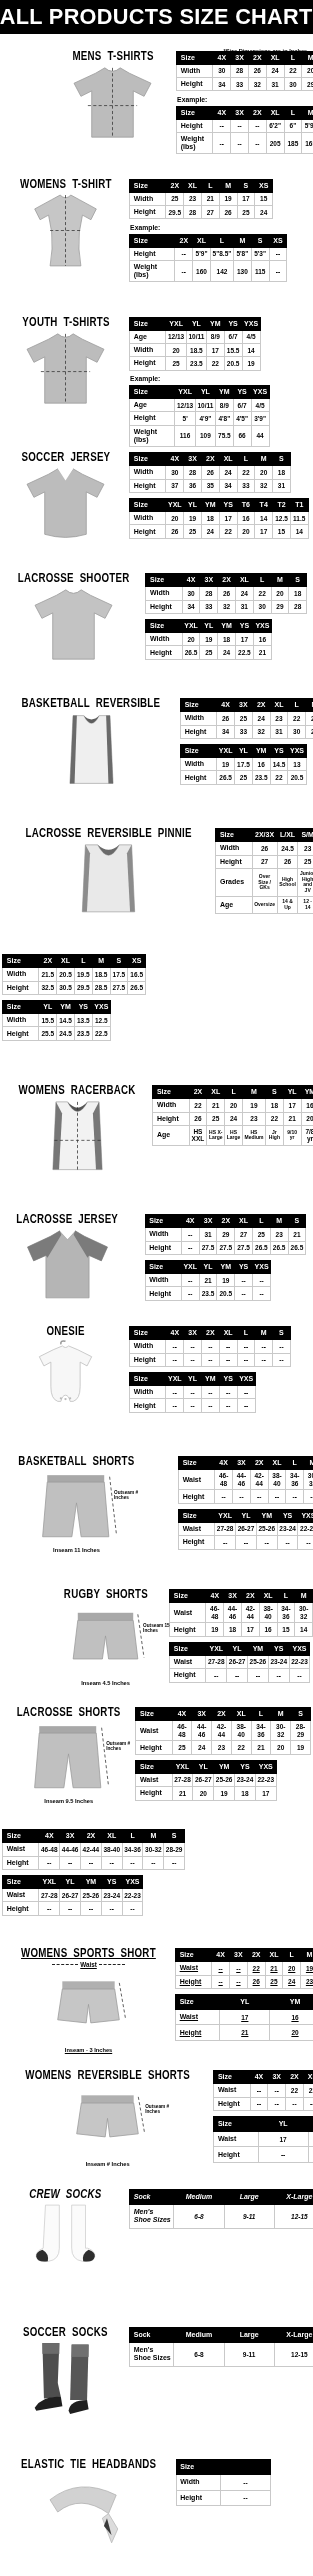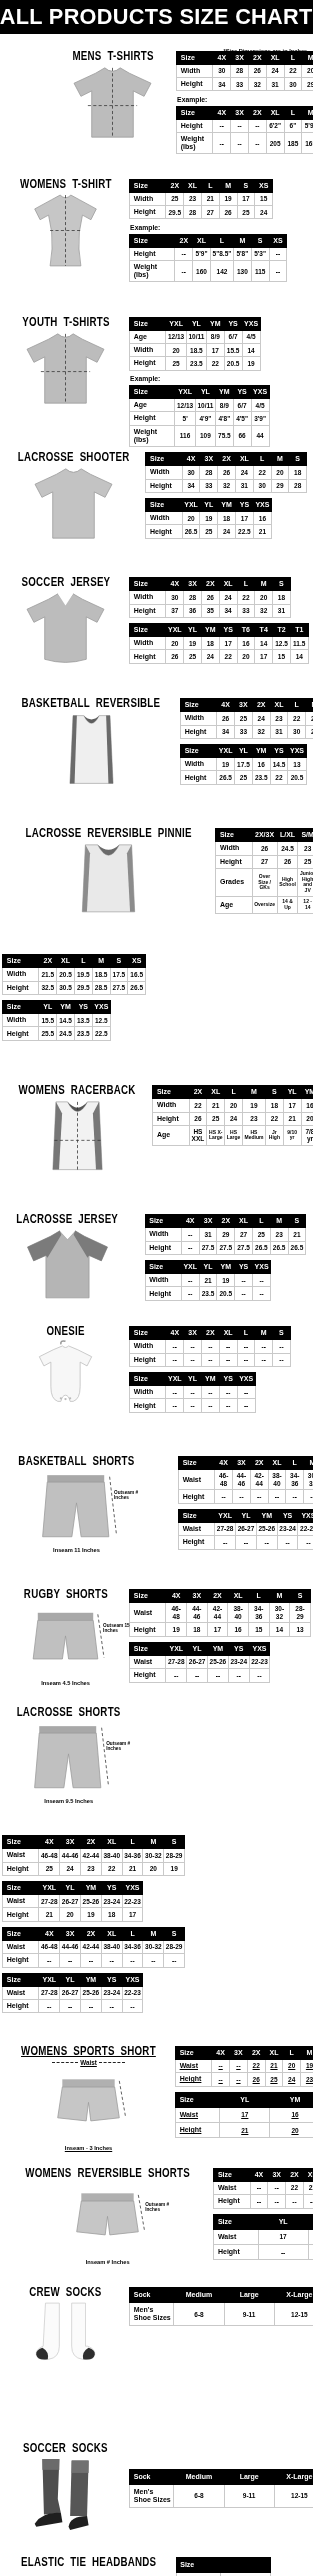--- a/index.html
+++ b/index.html
@@ -297,98 +297,20 @@
                 <td>116</td>
                 <td>109</td>
                 <td>75.5</td>
                 <td>66</td>
                 <td>44</td>
               </tr>
             </tbody>
           </table>
         </div>
       </section>
-      <section class="product-section" style="min-height: 125px;">
-        <div class="left">
-          <h2 class="sec-title">LACROSSE SHOOTER</h2>
-          <div class="image-wrap">
-            <div class="product-image"><svg viewBox="0 0 120 100">
-                <path d="M38 12 L50 5 Q60 14 70 5 L82 12 L110 25 L101 42 L87 35 L87 95 L33 95 L33 35 L19 42 L10 25 Z" fill="#c3c3c3" stroke="#9a9a9a"></path>
-              </svg></div>
-          </div>
-        </div>
-        <div class="right">
-          <table class="size-table">
-            <thead>
-              <tr>
-                <th>Size</th>
-                <th>4X</th>
-                <th>3X</th>
-                <th>2X</th>
-                <th>XL</th>
-                <th>L</th>
-                <th>M</th>
-                <th>S</th>
-              </tr>
-            </thead>
-            <tbody>
-              <tr>
-                <th class="rowlabel">Width</th>
-                <td>30</td>
-                <td>28</td>
-                <td>26</td>
-                <td>24</td>
-                <td>22</td>
-                <td>20</td>
-                <td>18</td>
-              </tr>
-              <tr>
-                <th class="rowlabel">Height</th>
-                <td>34</td>
-                <td>33</td>
-                <td>32</td>
-                <td>31</td>
-                <td>30</td>
-                <td>29</td>
-                <td>28</td>
-              </tr>
-            </tbody>
-          </table>
-          <table class="size-table">
-            <thead>
-              <tr>
-                <th>Size</th>
-                <th>YXL</th>
-                <th>YL</th>
-                <th>YM</th>
-                <th>YS</th>
-                <th>YXS</th>
-              </tr>
-            </thead>
-            <tbody>
-              <tr>
-                <th class="rowlabel">Width</th>
-                <td>20</td>
-                <td>19</td>
-                <td>18</td>
-                <td>17</td>
-                <td>16</td>
-              </tr>
-              <tr>
-                <th class="rowlabel">Height</th>
-                <td>26.5</td>
-                <td>25</td>
-                <td>24</td>
-                <td>22.5</td>
-                <td>21</td>
-              </tr>
-            </tbody>
-          </table>
-        </div>
-      </section>
       <section class="product-section" style="min-height: 121px;">
         <div class="left">
           <h2 class="sec-title">SOCCER JERSEY</h2>
           <div class="image-wrap">
             <div class="product-image"><svg viewBox="0 0 120 100">
                 <path d="M38 12 L50 5 L60 18 L70 5 L82 12 L110 25 L101 42 L87 35 L87 90 Q60 98 33 90 L33 35 L19 42 L10 25 Z" fill="#bcbcbc" stroke="#9a9a9a"></path>
                 <path d="M50 5 L60 20 L70 5 L64 5 L60 12 L56 5 Z" fill="#fff"></path>
               </svg></div>
           </div>
         </div>
@@ -463,20 +385,98 @@
                 <td>22</td>
                 <td>20</td>
                 <td>17</td>
                 <td>15</td>
                 <td>14</td>
               </tr>
             </tbody>
           </table>
         </div>
       </section>
+      <section class="product-section" style="min-height: 125px;">
+        <div class="left">
+          <h2 class="sec-title">LACROSSE SHOOTER</h2>
+          <div class="image-wrap">
+            <div class="product-image"><svg viewBox="0 0 120 100">
+                <path d="M38 12 L50 5 Q60 14 70 5 L82 12 L110 25 L101 42 L87 35 L87 95 L33 95 L33 35 L19 42 L10 25 Z" fill="#c3c3c3" stroke="#9a9a9a"></path>
+              </svg></div>
+          </div>
+        </div>
+        <div class="right">
+          <table class="size-table">
+            <thead>
+              <tr>
+                <th>Size</th>
+                <th>4X</th>
+                <th>3X</th>
+                <th>2X</th>
+                <th>XL</th>
+                <th>L</th>
+                <th>M</th>
+                <th>S</th>
+              </tr>
+            </thead>
+            <tbody>
+              <tr>
+                <th class="rowlabel">Width</th>
+                <td>30</td>
+                <td>28</td>
+                <td>26</td>
+                <td>24</td>
+                <td>22</td>
+                <td>20</td>
+                <td>18</td>
+              </tr>
+              <tr>
+                <th class="rowlabel">Height</th>
+                <td>34</td>
+                <td>33</td>
+                <td>32</td>
+                <td>31</td>
+                <td>30</td>
+                <td>29</td>
+                <td>28</td>
+              </tr>
+            </tbody>
+          </table>
+          <table class="size-table">
+            <thead>
+              <tr>
+                <th>Size</th>
+                <th>YXL</th>
+                <th>YL</th>
+                <th>YM</th>
+                <th>YS</th>
+                <th>YXS</th>
+              </tr>
+            </thead>
+            <tbody>
+              <tr>
+                <th class="rowlabel">Width</th>
+                <td>20</td>
+                <td>19</td>
+                <td>18</td>
+                <td>17</td>
+                <td>16</td>
+              </tr>
+              <tr>
+                <th class="rowlabel">Height</th>
+                <td>26.5</td>
+                <td>25</td>
+                <td>24</td>
+                <td>22.5</td>
+                <td>21</td>
+              </tr>
+            </tbody>
+          </table>
+        </div>
+      </section>
       <section class="product-section" style="min-height: 130px;">
         <div class="left">
           <h2 class="sec-title">BASKETBALL REVERSIBLE</h2>
           <div class="image-wrap">
             <div class="product-image"><svg viewBox="0 0 120 100">
                 <path d="M36 6 L50 6 Q60 26 70 6 L84 6 L88 94 L32 94 Z" fill="#efefef" stroke="#aaa"></path>
                 <path d="M50 6 Q60 26 70 6 Q60 16 50 6 Z" fill="#5d5d5d"></path>
                 <path d="M32 94 L36 6 L41 6 L38 94 Z" fill="#6a6a6a"></path>
                 <path d="M88 94 L84 6 L79 6 L82 94 Z" fill="#6a6a6a"></path>
               </svg></div>
@@ -964,21 +964,21 @@
                 <td>--</td>
                 <td>--</td>
                 <td>--</td>
                 <td>--</td>
                 <td>--</td>
               </tr>
             </tbody>
           </table>
         </div>
       </section>
-      <section class="product-section" style="min-height: 118px;">
+      <section class="product-section" style="min-height: 118px; margin-left: 40px;">
         <div class="left">
           <h2 class="sec-title">RUGBY SHORTS</h2>
           <div class="image-wrap">
             <div class="product-image"><svg viewBox="0 0 120 100">
                 <rect x="24" y="14" width="72" height="10" fill="#a8a8a8"></rect>
                 <path d="M24 24 L96 24 L102 74 L64 74 L60 44 L56 74 L18 74 Z" fill="#c0c0c0" stroke="#9a9a9a"></path>
                 <line x1="102" y1="16" x2="110" y2="72" stroke="#333" stroke-dasharray="4 3"></line>
               </svg></div>
             <div class="img-label right">Outseam 15 Inches</div>
             <div class="img-label bottom">Inseam 4.5 Inches</div>
@@ -1046,21 +1046,21 @@
                 <td>--</td>
                 <td>--</td>
                 <td>--</td>
                 <td>--</td>
                 <td>--</td>
               </tr>
             </tbody>
           </table>
         </div>
       </section>
-      <section class="product-section" style="min-height: 122px; flex-direction: column;">
+      <section class="product-section" style="min-height: 122px;">
         <div class="left">
           <h2 class="sec-title">LACROSSE SHORTS</h2>
           <div class="image-wrap">
             <div class="product-image"><svg viewBox="0 0 120 100">
                 <rect x="22" y="8" width="74" height="9" fill="#a8a8a8"></rect>
                 <path d="M22 17 L96 17 L102 88 L66 88 L60 44 L54 88 L16 88 Z" fill="#c0c0c0" stroke="#9a9a9a"></path>
                 <line x1="103" y1="10" x2="112" y2="86" stroke="#333" stroke-dasharray="4 3"></line>
               </svg></div>
             <div class="img-label right">Outseam # Inches</div>
             <div class="img-label bottom">Inseam 9.5 Inches</div>
@@ -1336,21 +1336,21 @@
               </tr>
               <tr>
                 <th class="rowlabel">Height</th>
                 <td>--</td>
                 <td>--</td>
               </tr>
             </tbody>
           </table>
         </div>
       </section>
-      <section class="product-section" style="min-height: 138px;">
+      <section class="product-section" style="min-height: 138px; font-style: italic;">
         <div class="left">
           <h2 class="sec-title">CREW SOCKS</h2>
           <div class="image-wrap">
             <div class="product-image"><svg viewBox="0 0 120 100">
                 <path d="M34 4 L52 4 L52 60 Q52 75 38 77 Q24 79 22 71 Q21 64 31 60 Z" fill="#fbfbfb" stroke="#ccc"></path>
                 <path d="M37 77 Q24 79 22 71 Q21 65 30 62 Q39 67 37 77 Z" fill="#2e2e2e"></path>
                 <path d="M68 4 L86 4 L86 60 L89 60 Q99 64 98 71 Q96 79 82 77 Q68 75 68 60 Z" fill="#fbfbfb" stroke="#ccc"></path>
                 <path d="M83 77 Q96 79 98 71 Q99 65 90 62 Q81 67 83 77 Z" fill="#2e2e2e"></path>
               </svg></div>
           </div>
@@ -1369,21 +1369,21 @@
               <tr>
                 <th class="rowlabel">Men's Shoe Sizes</th>
                 <td>6-8</td>
                 <td>9-11</td>
                 <td>12-15</td>
               </tr>
             </tbody>
           </table>
         </div>
       </section>
-      <section class="product-section" style="min-height: 132px; align-items: center;">
+      <section class="product-section" style="min-height: 132px;">
         <div class="left">
           <h2 class="sec-title">SOCCER SOCKS</h2>
           <div class="image-wrap">
             <div class="product-image"><svg viewBox="0 0 120 100">
                 <path d="M30 4 L52 4 L50 56 L54 74 L32 76 Z" fill="#4e4e4e"></path>
                 <rect x="30" y="4" width="22" height="14" fill="#6b6b6b"></rect>
                 <path d="M20 88 Q30 72 54 74 L56 86 L22 92 Z" fill="#1f1f1f"></path>
                 <path d="M68 6 L90 6 L88 78 L66 78 Z" fill="#565656"></path>
                 <rect x="68" y="6" width="22" height="16" fill="#707070"></rect>
                 <path d="M64 92 Q66 78 88 78 L90 90 L66 96 Z" fill="#1f1f1f"></path>

